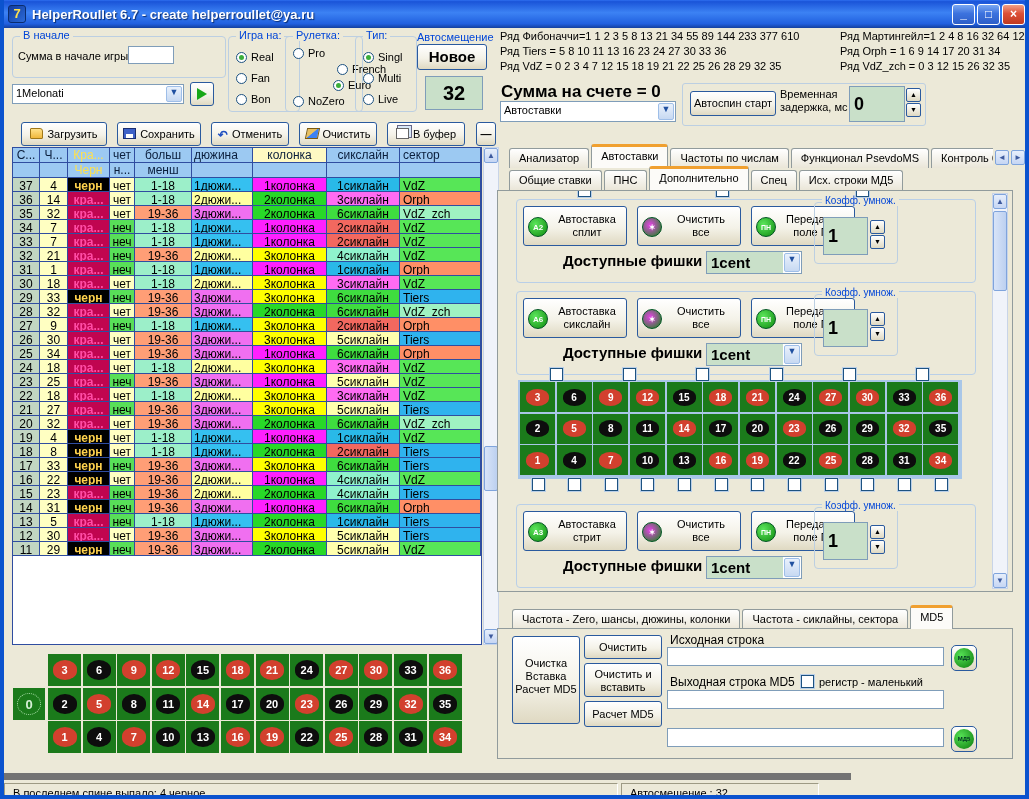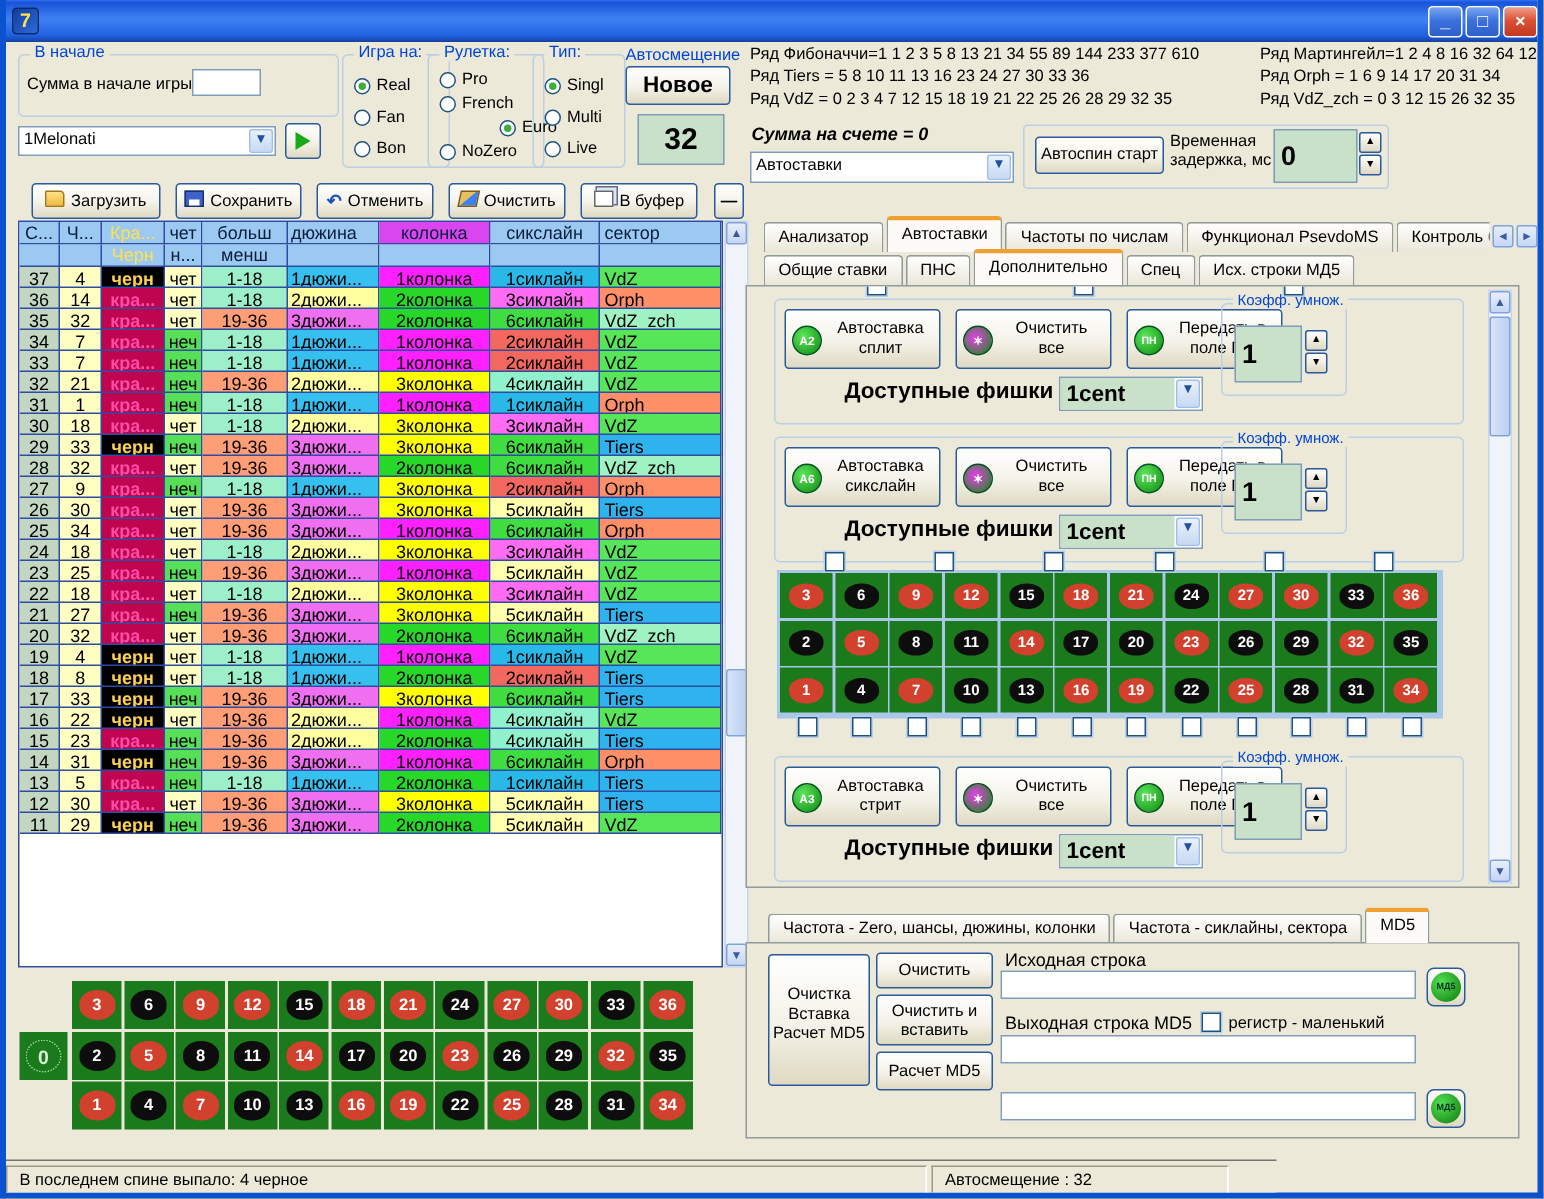--- a/index.html
+++ b/index.html
@@ -77,33 +77,34 @@
   .bet-group{position:absolute;left:18px;width:460px;height:84px;border:1px solid #B9CFE8;border-radius:4px;}
   .abtn{position:absolute;top:6px;width:104px;height:40px;}
   .abtn .ic{position:absolute;left:4px;top:10px;width:20px;height:20px;border-radius:50%;background:radial-gradient(circle at 35% 35%,#5CE65C,#0E8A0E);
     border:1px solid #052;color:#fff;font-size:8px;font-weight:bold;line-height:20px;text-align:center;}
   .abtn .tx{position:absolute;left:26px;top:6px;right:2px;}
   .chips-label{position:absolute;font-weight:bold;font-size:15px;}
   .md5ic{position:absolute;width:26px;height:26px;border:1px solid #2A5A9E;border-radius:5px;background:linear-gradient(180deg,#FFF,#DFD9C2);}
   .md5ic span{position:absolute;left:2px;top:2px;width:20px;height:20px;border-radius:50%;
     background:radial-gradient(circle at 35% 35%,#55E055,#0B7A0B);color:#083;color:#053;
     font-size:6px;font-weight:bold;text-align:center;line-height:20px;color:#032;}
-  .statusbar{position:absolute;left:-4px;bottom:-4px;width:851px;height:26px;background:#ECE9D8;border-top:1px solid #737373;}
+  .statusbar{position:absolute;left:-4px;bottom:-4px;width:851px;height:26px;background:#ECE9D8;border-top:7px solid #737373;}
   .spanel{position:absolute;top:3px;height:20px;border:1px solid;border-color:#9D9A84 #FFF #FFF #9D9A84;font-size:11px;
     line-height:18px;padding-left:8px;overflow:hidden;white-space:nowrap;}
   .lbl{position:absolute;font-size:11px;white-space:nowrap;}
   .blue{color:#0045D8;}
 </style>
 </head>
 <body>
 
 <div class="win">
 
   <div class="titlebar">
     <div class="appicon">7</div>
+    <div class="title">HelperRoullet 6.7 - create helperroullet@ya.ru</div>
   </div>
   <div class="tbtn" style="left:948px;">_</div>
   <div class="tbtn" style="left:973px;">□</div>
   <div class="tbtn close" style="left:998px;">×</div>
 
   <div class="gb" style="left:8px;top:36px;width:214px;height:42px;">
     <span class="leg">В начале</span>
   </div>
   <div class="lbl" style="left:14px;top:50px;">Сумма в начале игры</div>
   <input class="abs sunken" style="left: 124px; top: 46px; width: 46px; height: 18px; font-size: 11px;" value="">
@@ -130,21 +131,21 @@
         <span class="rdot"></span>
         <span>Bon</span>
       </div>
     </div>
   <div class="gb" style="left:281px;top:36px;width:78px;height:76px;" id="rg1">
     <span class="leg">Рулетка:</span>
   <div class="radio-row" style="top: 10px;">
         <span class="rdot"></span>
         <span>Pro</span>
       </div>
-      <div class="radio-row" style="top: 26px;">
+      <div class="radio-row" style="top: 26px; margin-left: 44px;">
         <span class="rdot"></span>
         <span>French</span>
       </div>
       <div class="radio-row" style="top: 42px; padding-left: 40px;">
         <span class="rdot on"></span>
         <span>Euro</span>
       </div>
       <div class="radio-row" style="top: 58px;">
         <span class="rdot"></span>
         <span>NoZero</span>
@@ -174,21 +175,21 @@
   <div class="btn" style="left:472px;top:122px;width:20px;height:24px;font-weight:bold;line-height:22px;">—</div>
 
   <div id="history">
       <div class="trow hd">
         <div class="tcell c0" style="background: rgb(156, 201, 242); color: rgb(10, 30, 60);">С...</div>
         <div class="tcell c1" style="background: rgb(156, 201, 242); color: rgb(10, 30, 60);">Ч...</div>
         <div class="tcell c2" style="background: rgb(156, 201, 242); color: rgb(255, 225, 77);">Кра...</div>
         <div class="tcell c3" style="background: rgb(156, 201, 242); color: rgb(10, 30, 60);">чет</div>
         <div class="tcell c4" style="background: rgb(156, 201, 242); color: rgb(10, 30, 60);">больш</div>
         <div class="tcell c5" style="background: rgb(156, 201, 242); color: rgb(10, 30, 60);">дюжина</div>
-        <div class="tcell c6" style="background: #d946ef; color: rgb(10, 30, 60);">колонка</div>
+        <div class="tcell c6" style="background: #fef9c3; color: rgb(10, 30, 60);">колонка</div>
         <div class="tcell c7" style="background: rgb(156, 201, 242); color: rgb(10, 30, 60);">сикслайн</div>
         <div class="tcell c8" style="background: rgb(156, 201, 242); color: rgb(10, 30, 60);">сектор</div>
       </div>
       <div class="trow hd">
         <div class="tcell c0" style="background: rgb(156, 201, 242); color: rgb(10, 30, 60);"></div>
         <div class="tcell c1" style="background: rgb(156, 201, 242); color: rgb(10, 30, 60);"></div>
         <div class="tcell c2" style="background: rgb(156, 201, 242); color: rgb(255, 225, 77);">Черн</div>
         <div class="tcell c3" style="background: rgb(156, 201, 242); color: rgb(10, 30, 60);">н...</div>
         <div class="tcell c4" style="background: rgb(156, 201, 242); color: rgb(10, 30, 60);">менш</div>
         <div class="tcell c5" style="background: rgb(156, 201, 242); color: rgb(10, 30, 60);"></div>
@@ -616,21 +617,21 @@
 
   <div id="series">
       <div class="lbl" style="left: 496px; top: 30px; width: 336px; overflow: hidden;">Ряд Фибоначчи=1 1 2 3 5 8 13 21 34 55 89 144 233 377 610</div>
       <div class="lbl" style="left: 496px; top: 45px; width: 336px; overflow: hidden;">Ряд Tiers = 5 8 10 11 13 16 23 24 27 30 33 36</div>
       <div class="lbl" style="left: 496px; top: 60px; width: 336px; overflow: hidden;">Ряд VdZ = 0 2 3 4 7 12 15 18 19 21 22 25 26 28 29 32 35</div>
       <div class="lbl" style="left: 836px; top: 30px; width: 189px; overflow: hidden;">Ряд Мартингейл=1 2 4 8 16 32 64 128 256</div>
       <div class="lbl" style="left: 836px; top: 45px; width: 189px; overflow: hidden;">Ряд Orph = 1 6 9 14 17 20 31 34</div>
       <div class="lbl" style="left: 836px; top: 60px; width: 189px; overflow: hidden;">Ряд VdZ_zch = 0 3 12 15 26 32 35</div>
     </div>
 
-  <div class="lbl" style="left:497px;top:82px;font-size:12px;font-weight:bold;font-style:italic;">Сумма на счете = 0</div>
+  <div class="lbl" style="left:497px;top:82px;font-size:17px;font-weight:bold;">Сумма на счете = 0</div>
   <div class="combo" style="left:496px;top:101px;width:176px;height:21px;">
     <span class="cv">Автоставки</span>
     <span class="ca">▼</span>
   </div>
 
   <div class="gb" style="left:678px;top:83px;width:244px;height:43px;border-radius:3px;"></div>
   <div class="btn" style="left:686px;top:91px;width:86px;height:25px;line-height:23px;">Автоспин старт</div>
   <div class="lbl" style="left:776px;top:88px;">
     <span class="bl" style="display:block;line-height:13px;">Временная</span>
     <span class="bl" style="display:block;line-height:13px;">задержка, мс</span>

